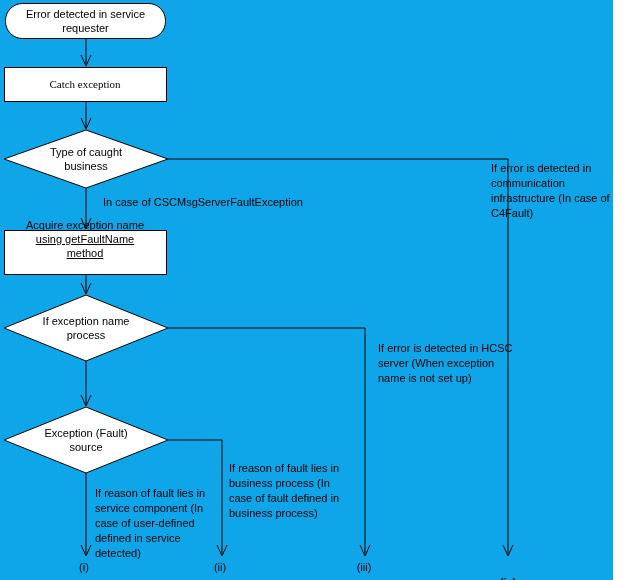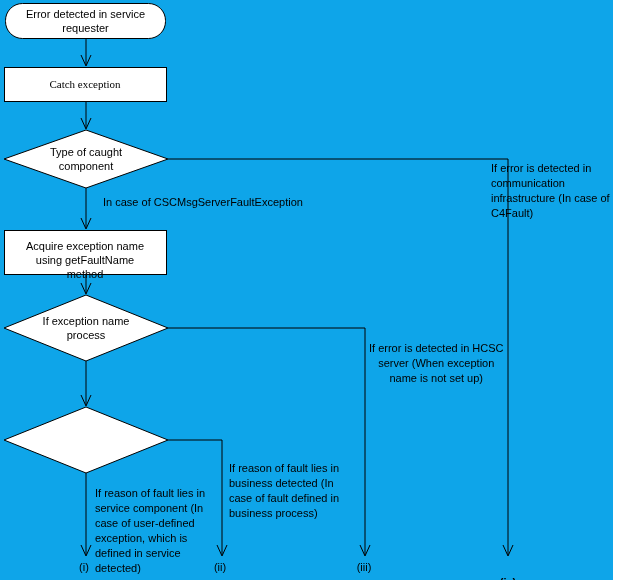--- a/index.html
+++ b/index.html
@@ -75,55 +75,58 @@
     <div>Error detected in service</div>
     <div>requester</div>
   </div>
 
   <div class="node-text" style="left:4px; top:67px; width:162px; height:34px;font-family:Liberation Serif, serif;">
     <div>Catch exception</div>
   </div>
 
   <div class="node-text" style="left:4px; top:130px; width:164px; height:58px;">
     <div>Type of caught</div>
-    <div>component</div>
+    <div>business</div>
   </div>
 
-  <div class="node-text" style="left:4px; top:238px; width:162px; height:44px;">
+  <div class="node-text" style="left:4px; top:217px; width:162px; height:44px;text-decoration:underline;">
     <div>Acquire exception name</div>
     <div>using getFaultName</div>
     <div>method</div>
   </div>
 
   <div class="node-text" style="left:4px; top:295px; width:164px; height:66px;">
     <div>If exception name</div>
     <div>process</div>
   </div>
 
+  <div class="node-text" style="left:4px; top:407px; width:164px; height:66px;">
+    <div>Exception (Fault)</div>
+    <div>source</div>
+  </div>
 
   <div class="edge-label" style="left:103px; top:195px;">In case of CSCMsgServerFaultException</div>
 
 
   <div class="edge-label" style="left:95px; top:486px;">
     <div>If reason of fault lies in</div>
     <div>service component (In</div>
     <div>case of user-defined</div>
-    <div>exception, which is</div>
     <div>defined in service</div>
     <div>detected)</div>
   </div>
 
   <div class="edge-label" style="left:229px; top:461px;">
     <div>If reason of fault lies in</div>
-    <div>business detected (In</div>
+    <div>business process (In</div>
     <div>case of fault defined in</div>
     <div>business process)</div>
   </div>
 
-  <div class="edge-label" style="left:369px; top:341px;text-align:center;">
+  <div class="edge-label" style="left:378px; top:341px;">
     <div>If error is detected in HCSC</div>
     <div>server (When exception</div>
     <div>name is not set up)</div>
   </div>
 
   <div class="edge-label" style="left:491px; top:161px;">
     <div>If error is detected in</div>
     <div>communication</div>
     <div>infrastructure (In case of</div>
     <div>C4Fault)</div>

